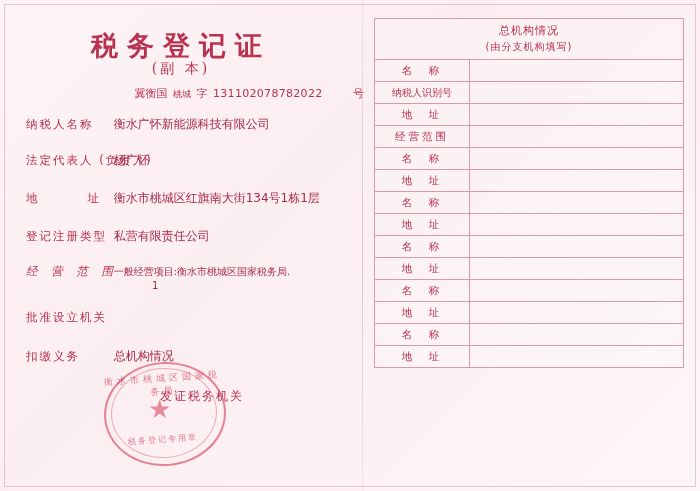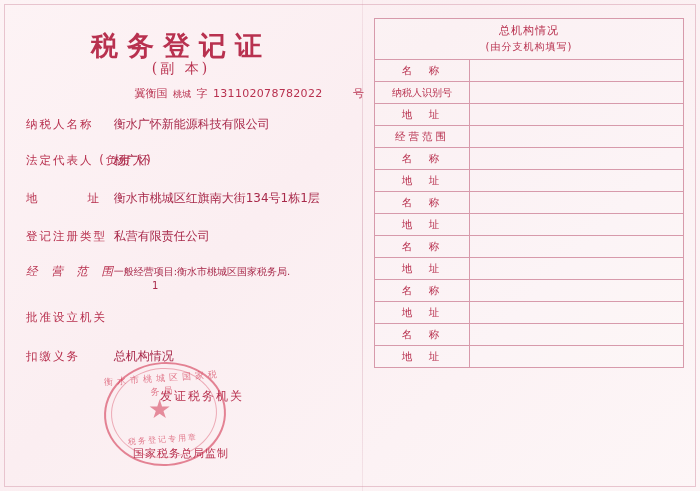--- a/index.html
+++ b/index.html
@@ -219,21 +219,20 @@
 
     <div class="stamp">
       <div class="ring"></div>
       <div class="ring2"></div>
       <div class="arc-top">衡水市桃城区国家税务局</div>
       <div class="star">★</div>
       <div class="arc-bottom">税务登记专用章</div>
     </div>
 
     <div class="issue-org">发证税务机关</div>
-    <div class="footer">国家税务总局监制</div>
   </div>
 
   <div class="right">
     <table class="tbl">
       <tbody>
           <tr>
         <td class="hdr" colspan="2">
           <span class="l1">总机构情况</span>
           <span class="l2">(由分支机构填写)</span>
         </td>

